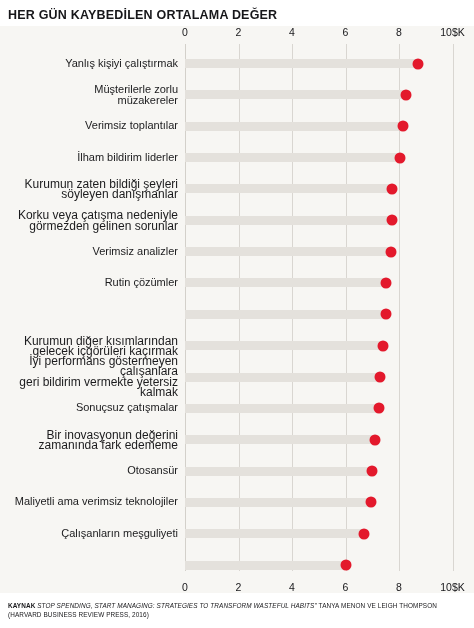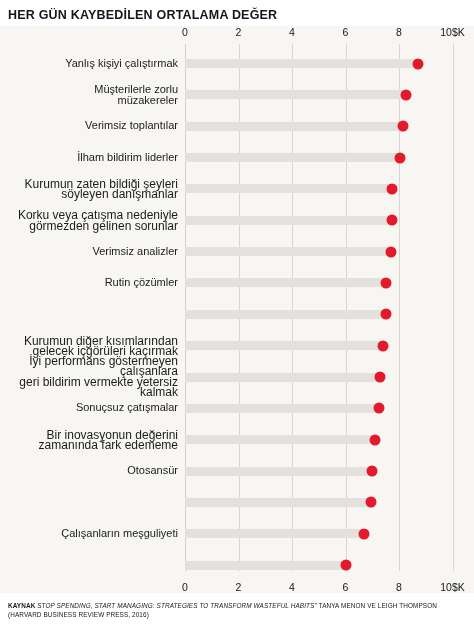--- a/index.html
+++ b/index.html
@@ -228,20 +228,21 @@
 zamanında fark edememe</div>
             <div class="row-track" style="width: 189.925px;"></div>
             <div class="row-dot" style="left: 189.925px; background: rgb(227, 25, 44);"></div>
           </div>
           <div class="row" style="top: 422.55px;">
             <div class="row-label">Otosansür</div>
             <div class="row-track" style="width: 187.25px;"></div>
             <div class="row-dot" style="left: 187.25px; background: rgb(227, 25, 44);"></div>
           </div>
           <div class="row" style="top: 453.9px;">
+            <div class="row-label">Maliyetli ama verimsiz teknolojiler</div>
             <div class="row-track" style="width: 185.912px;"></div>
             <div class="row-dot" style="left: 185.912px; background: rgb(227, 25, 44);"></div>
           </div>
           <div class="row" style="top: 485.25px;">
             <div class="row-label">Çalışanların meşguliyeti</div>
             <div class="row-track" style="width: 179.225px;"></div>
             <div class="row-dot" style="left: 179.225px; background: rgb(227, 25, 44);"></div>
           </div>
           <div class="row" style="top: 516.6px;">
             <div class="row-track" style="width: 160.5px;"></div>

